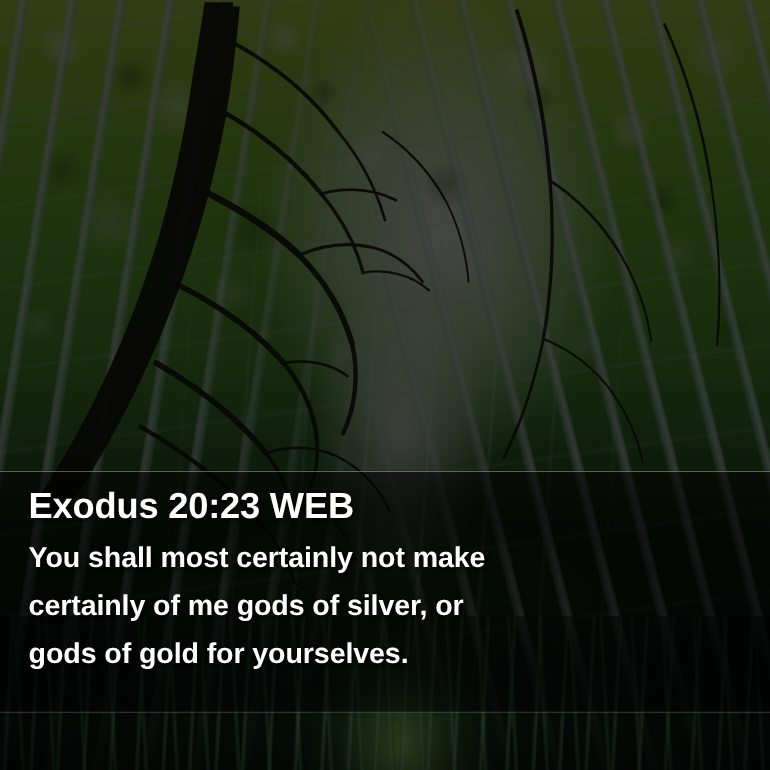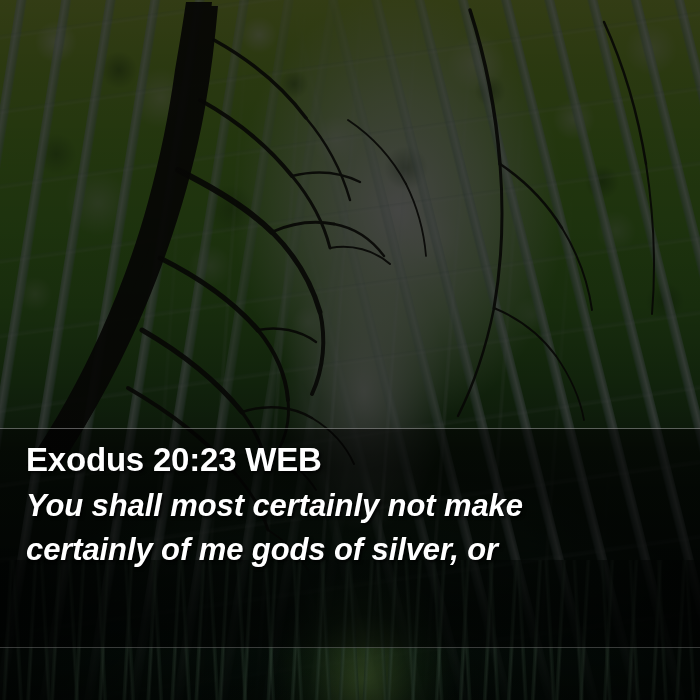--- a/index.html
+++ b/index.html
@@ -198,23 +198,22 @@
   .verse-ref {
     font-size: 33px;
     font-weight: bold;
     line-height: 44px;
     letter-spacing: -0.2px;
     text-shadow: 2px 2px 3px rgba(0,0,0,0.75);
     white-space: nowrap;
   }
   .verse-body {
     margin-top: 2px;
-    font-size: 31px;
+    font-size: 26px;
     font-weight: bold;
-    font-style: italic;
     line-height: 44px;
     letter-spacing: -0.1px;
     text-shadow: 2px 2px 3px rgba(0,0,0,0.8);
   }
 </style>
 </head>
 <body>
 
 <div id="stage">
 
@@ -276,16 +275,17 @@
     <div class="vignette"></div>
   </div>
 
   <div class="overlay-band"></div>
 
   <div class="band-text">
     <div class="verse-ref">Exodus 20:23 WEB</div>
     <div class="verse-body">
       <div>You shall most certainly not make</div>
       <div>certainly of me gods of silver, or</div>
+      <div>gods of gold for yourselves.</div>
     </div>
   </div>
 
 </div>
 
 </body></html>

